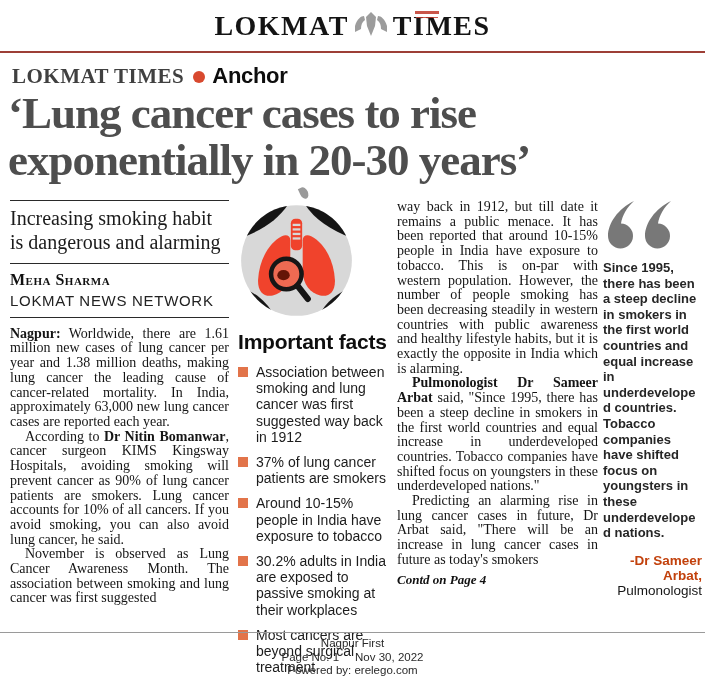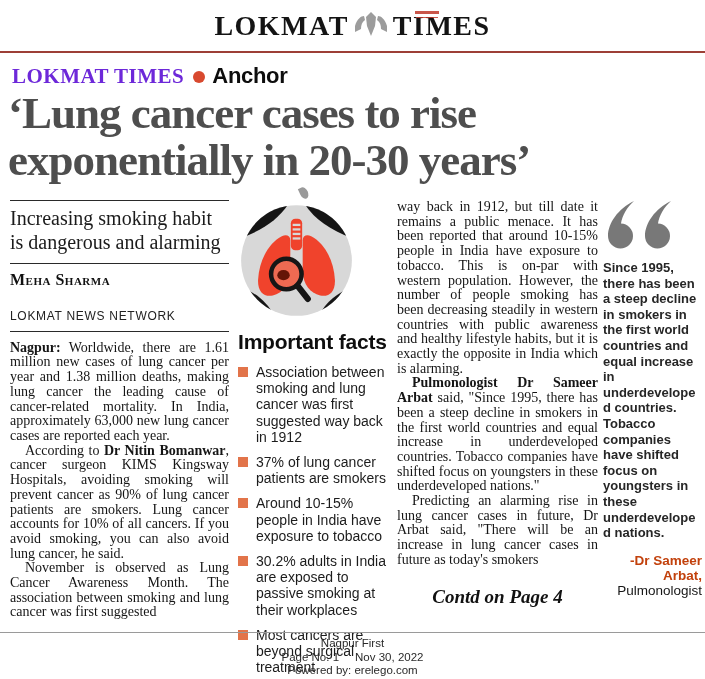--- a/index.html
+++ b/index.html
@@ -8,43 +8,43 @@
     font-family:"Liberation Sans",sans-serif;color:#1a1a1a;
     -webkit-hyphens:auto;hyphens:auto;
   }
   
   .masthead{position:absolute;top:10px;left:0;width:100%;display:flex;justify-content:center;align-items:center;gap:3px}
   .masthead .word{font-family:"Liberation Serif",serif;font-weight:bold;font-size:28px;letter-spacing:1.5px;color:#141414}
   .tagmark{position:absolute;top:1px;left:calc(50% + 62px);width:24px;height:3px;background:#c0392b;box-shadow:0 5px 0 -1px #c0392b;opacity:.85}
   .topline{position:absolute;top:51px;left:0;width:705px;border-top:2px solid #9d3f36}
   
   .kicker{position:absolute;top:63px;left:12px;display:flex;align-items:center}
-  .kicker .brand{font-family:"Liberation Serif",serif;font-weight:bold;font-size:21px;letter-spacing:.5px;color:#6d28d9}
+  .kicker .brand{font-family:"Liberation Serif",serif;font-weight:bold;font-size:21px;letter-spacing:.5px;color:#404040}
   .kicker .dot{width:12px;height:12px;border-radius:50%;background:#d8492f;margin:2px 7px 0 9px}
   .kicker .section{font-size:22px;font-weight:bold;color:#0d0d0d;letter-spacing:-.3px}
   
   .headline{position:absolute;top:90px;left:8px;width:660px;
     font-family:"Liberation Serif",serif;font-weight:bold;font-size:45px;line-height:1.04;
     letter-spacing:-1px;color:#4e4e4e}
   
   .cols{position:absolute;top:200px;left:10px;width:692px;display:flex;align-items:flex-start}
   .col1{width:219px;margin-right:9px}
   .col2{width:151px;margin-right:8px;position:relative}
   .col3{width:201px;margin-right:5px}
   .col4{flex:1;min-width:0}
   .rule{border-top:1.5px solid #2a2a2a}
   .deck{font-family:"Liberation Serif",serif;font-size:20px;line-height:1.22;color:#1b1b1b;padding:5px 0 8px}
   .byline{padding:7px 0 8px}
   .author{font-family:"Liberation Serif",serif;font-variant:small-caps;font-weight:bold;font-size:16px;letter-spacing:.5px;color:#111}
-  .network{font-size:12px;letter-spacing:.7px;margin-top:20px;color:#222}
+  .network{font-size:15px;letter-spacing:.7px;margin-top:3px;color:#222}
   .bodytext{font-family:"Liberation Serif",serif;font-size:14px;line-height:14.7px;text-align:justify;color:#151515;margin-top:9px}
   .bodytext p{margin:0}
   .bodytext p.ind{text-indent:15px}
   .col3 .bodytext{margin-top:0}
-  .contd{font-family:"Liberation Serif",serif;font-weight:bold;font-style:italic;font-size:19px;text-align:center;margin-top:18px;color:#111}
+  .contd{font-family:"Liberation Serif",serif;font-weight:bold;font-style:italic;font-size:13px;text-align:left;margin-top:4px;color:#111}
   
   .headmark{position:absolute;top:-13px;left:62px;width:8px;height:12px;background:#9a9a9a;
     border-radius:0 50% 50% 50%;transform:rotate(-25deg)}
   .iconwrap{width:113px;height:113px;margin:4px 0 0 2px}
   .factshead{font-size:21px;font-weight:bold;margin-top:13px;letter-spacing:-.2px;color:#0e0e0e}
   .factslist{list-style:none;margin:10px 0 0;padding:0}
   .factslist li{display:flex;margin-bottom:9px;font-size:14px;line-height:16.2px;color:#1c1c1c}
   .sq{flex:0 0 10px;width:10px;height:10px;background:#e2744a;margin:3px 8px 0 0}
   
   .qmark{margin-top:0}

